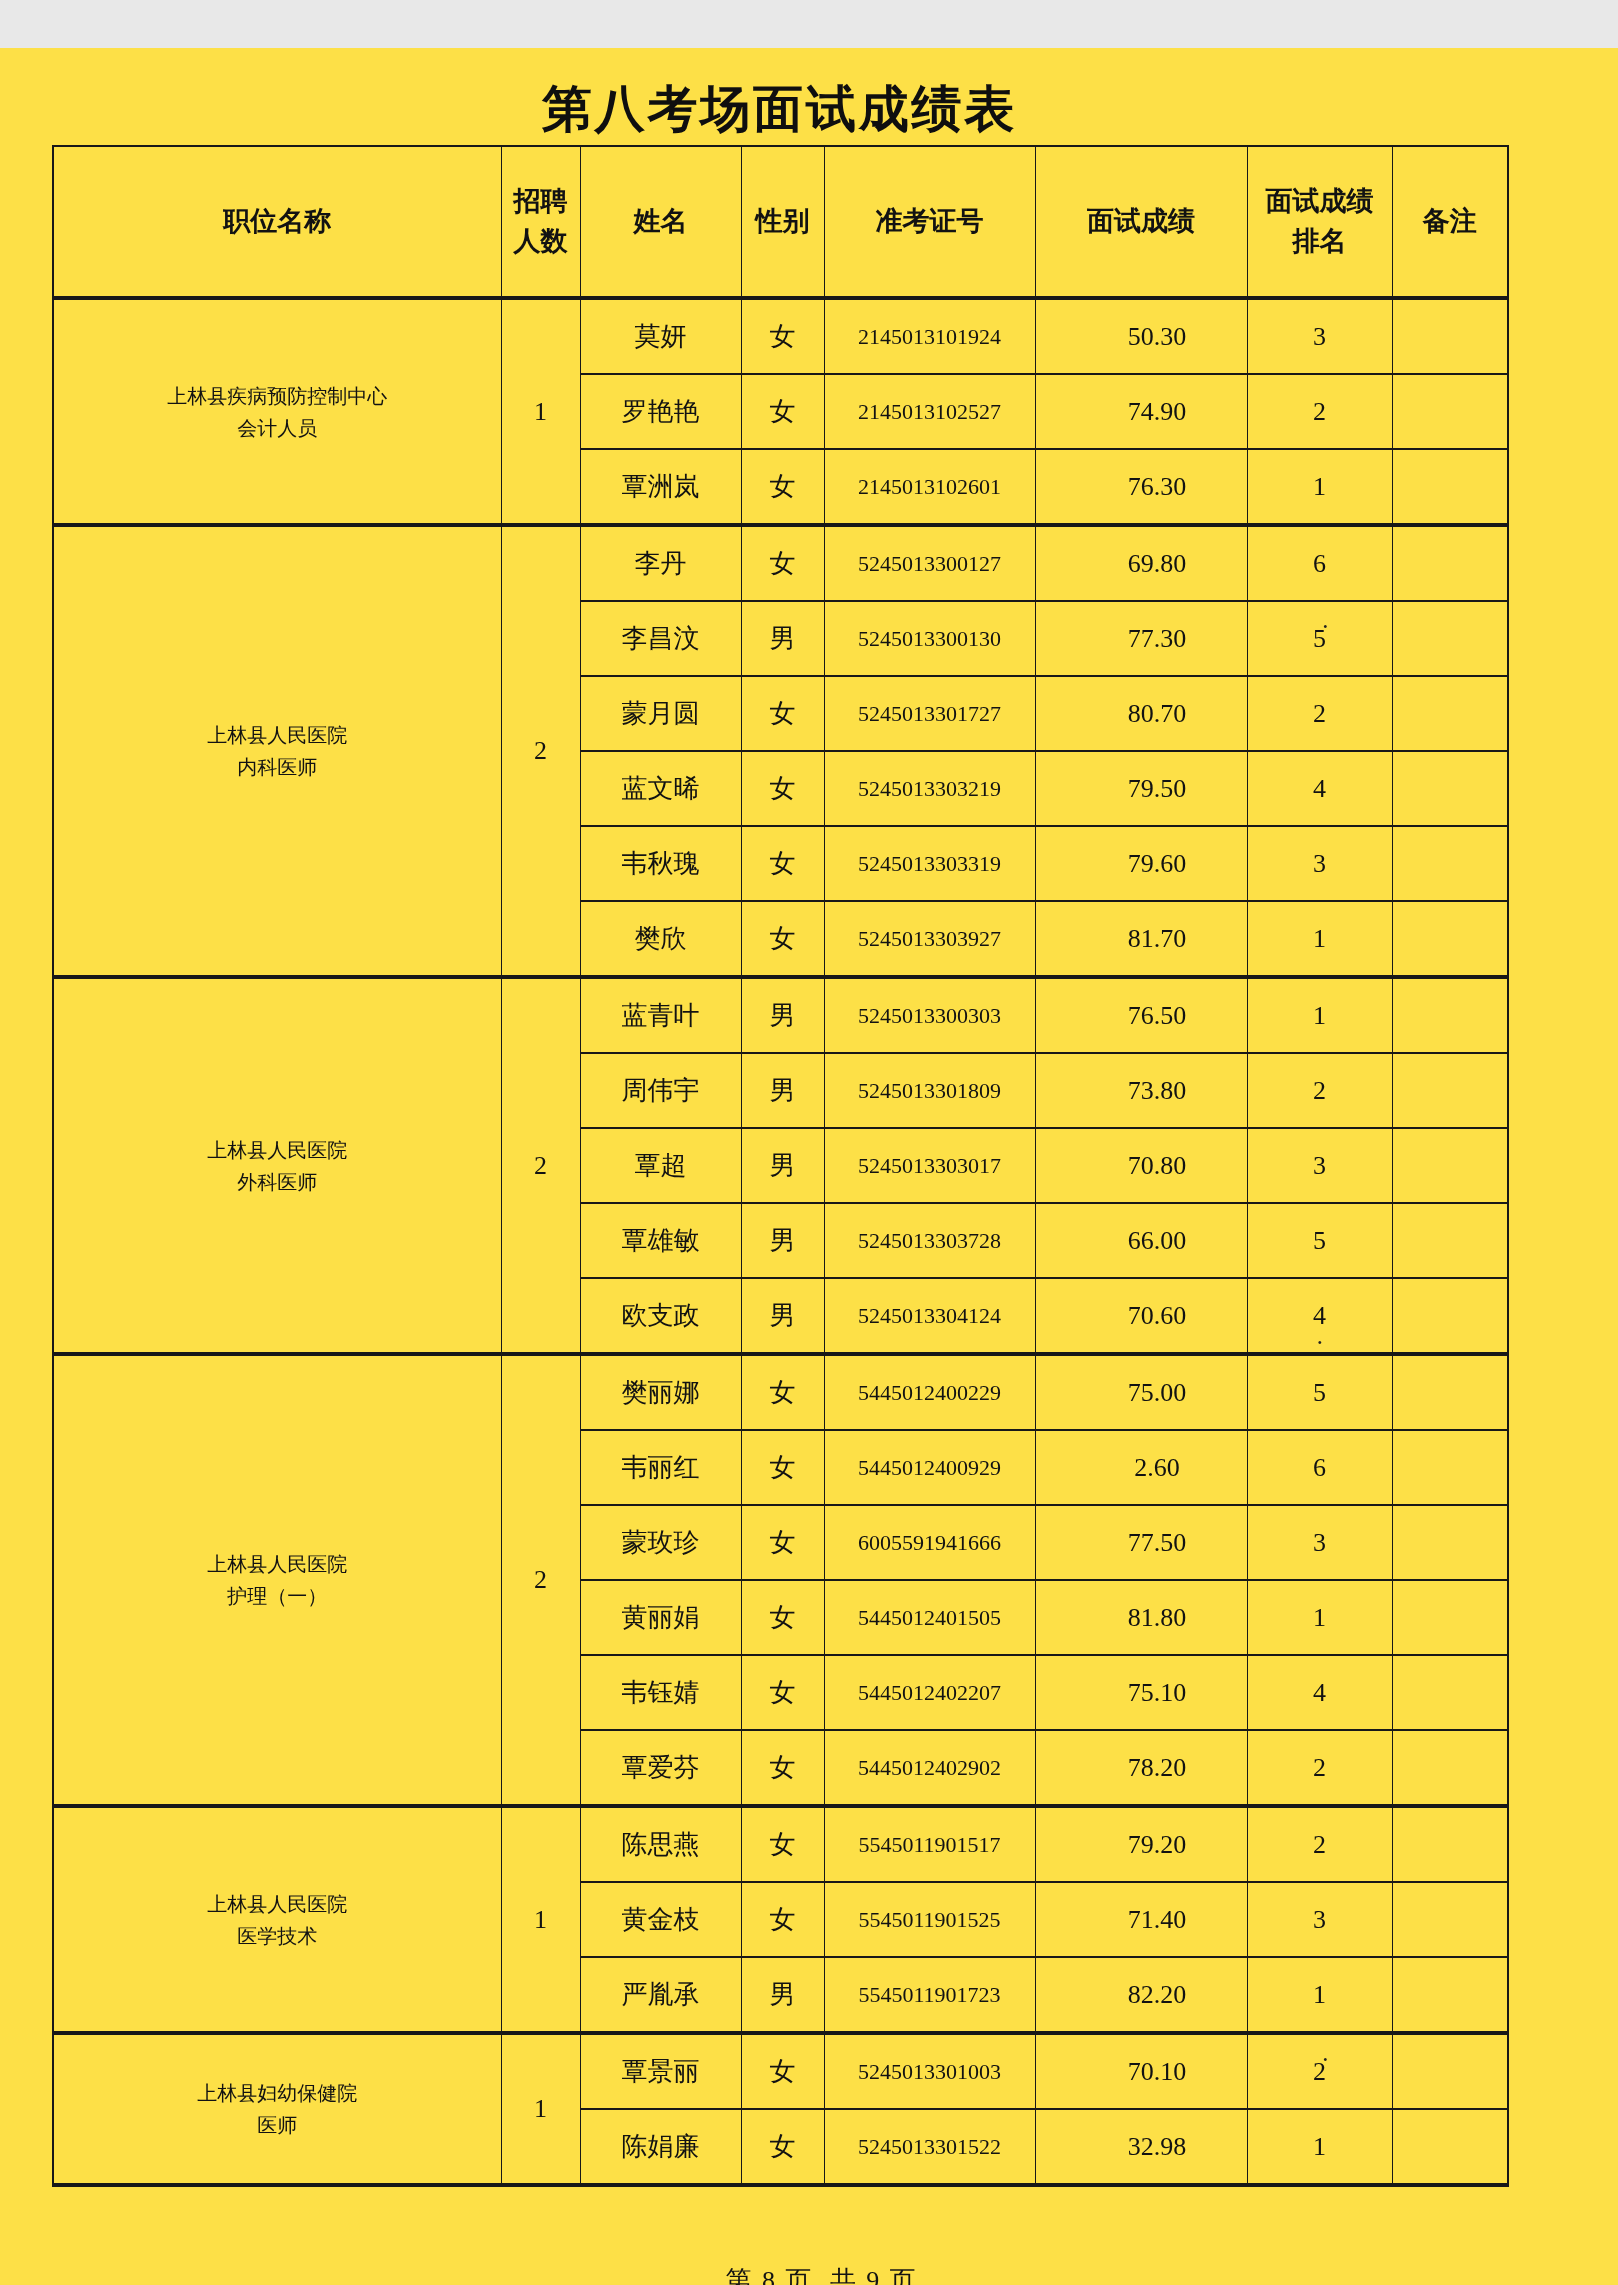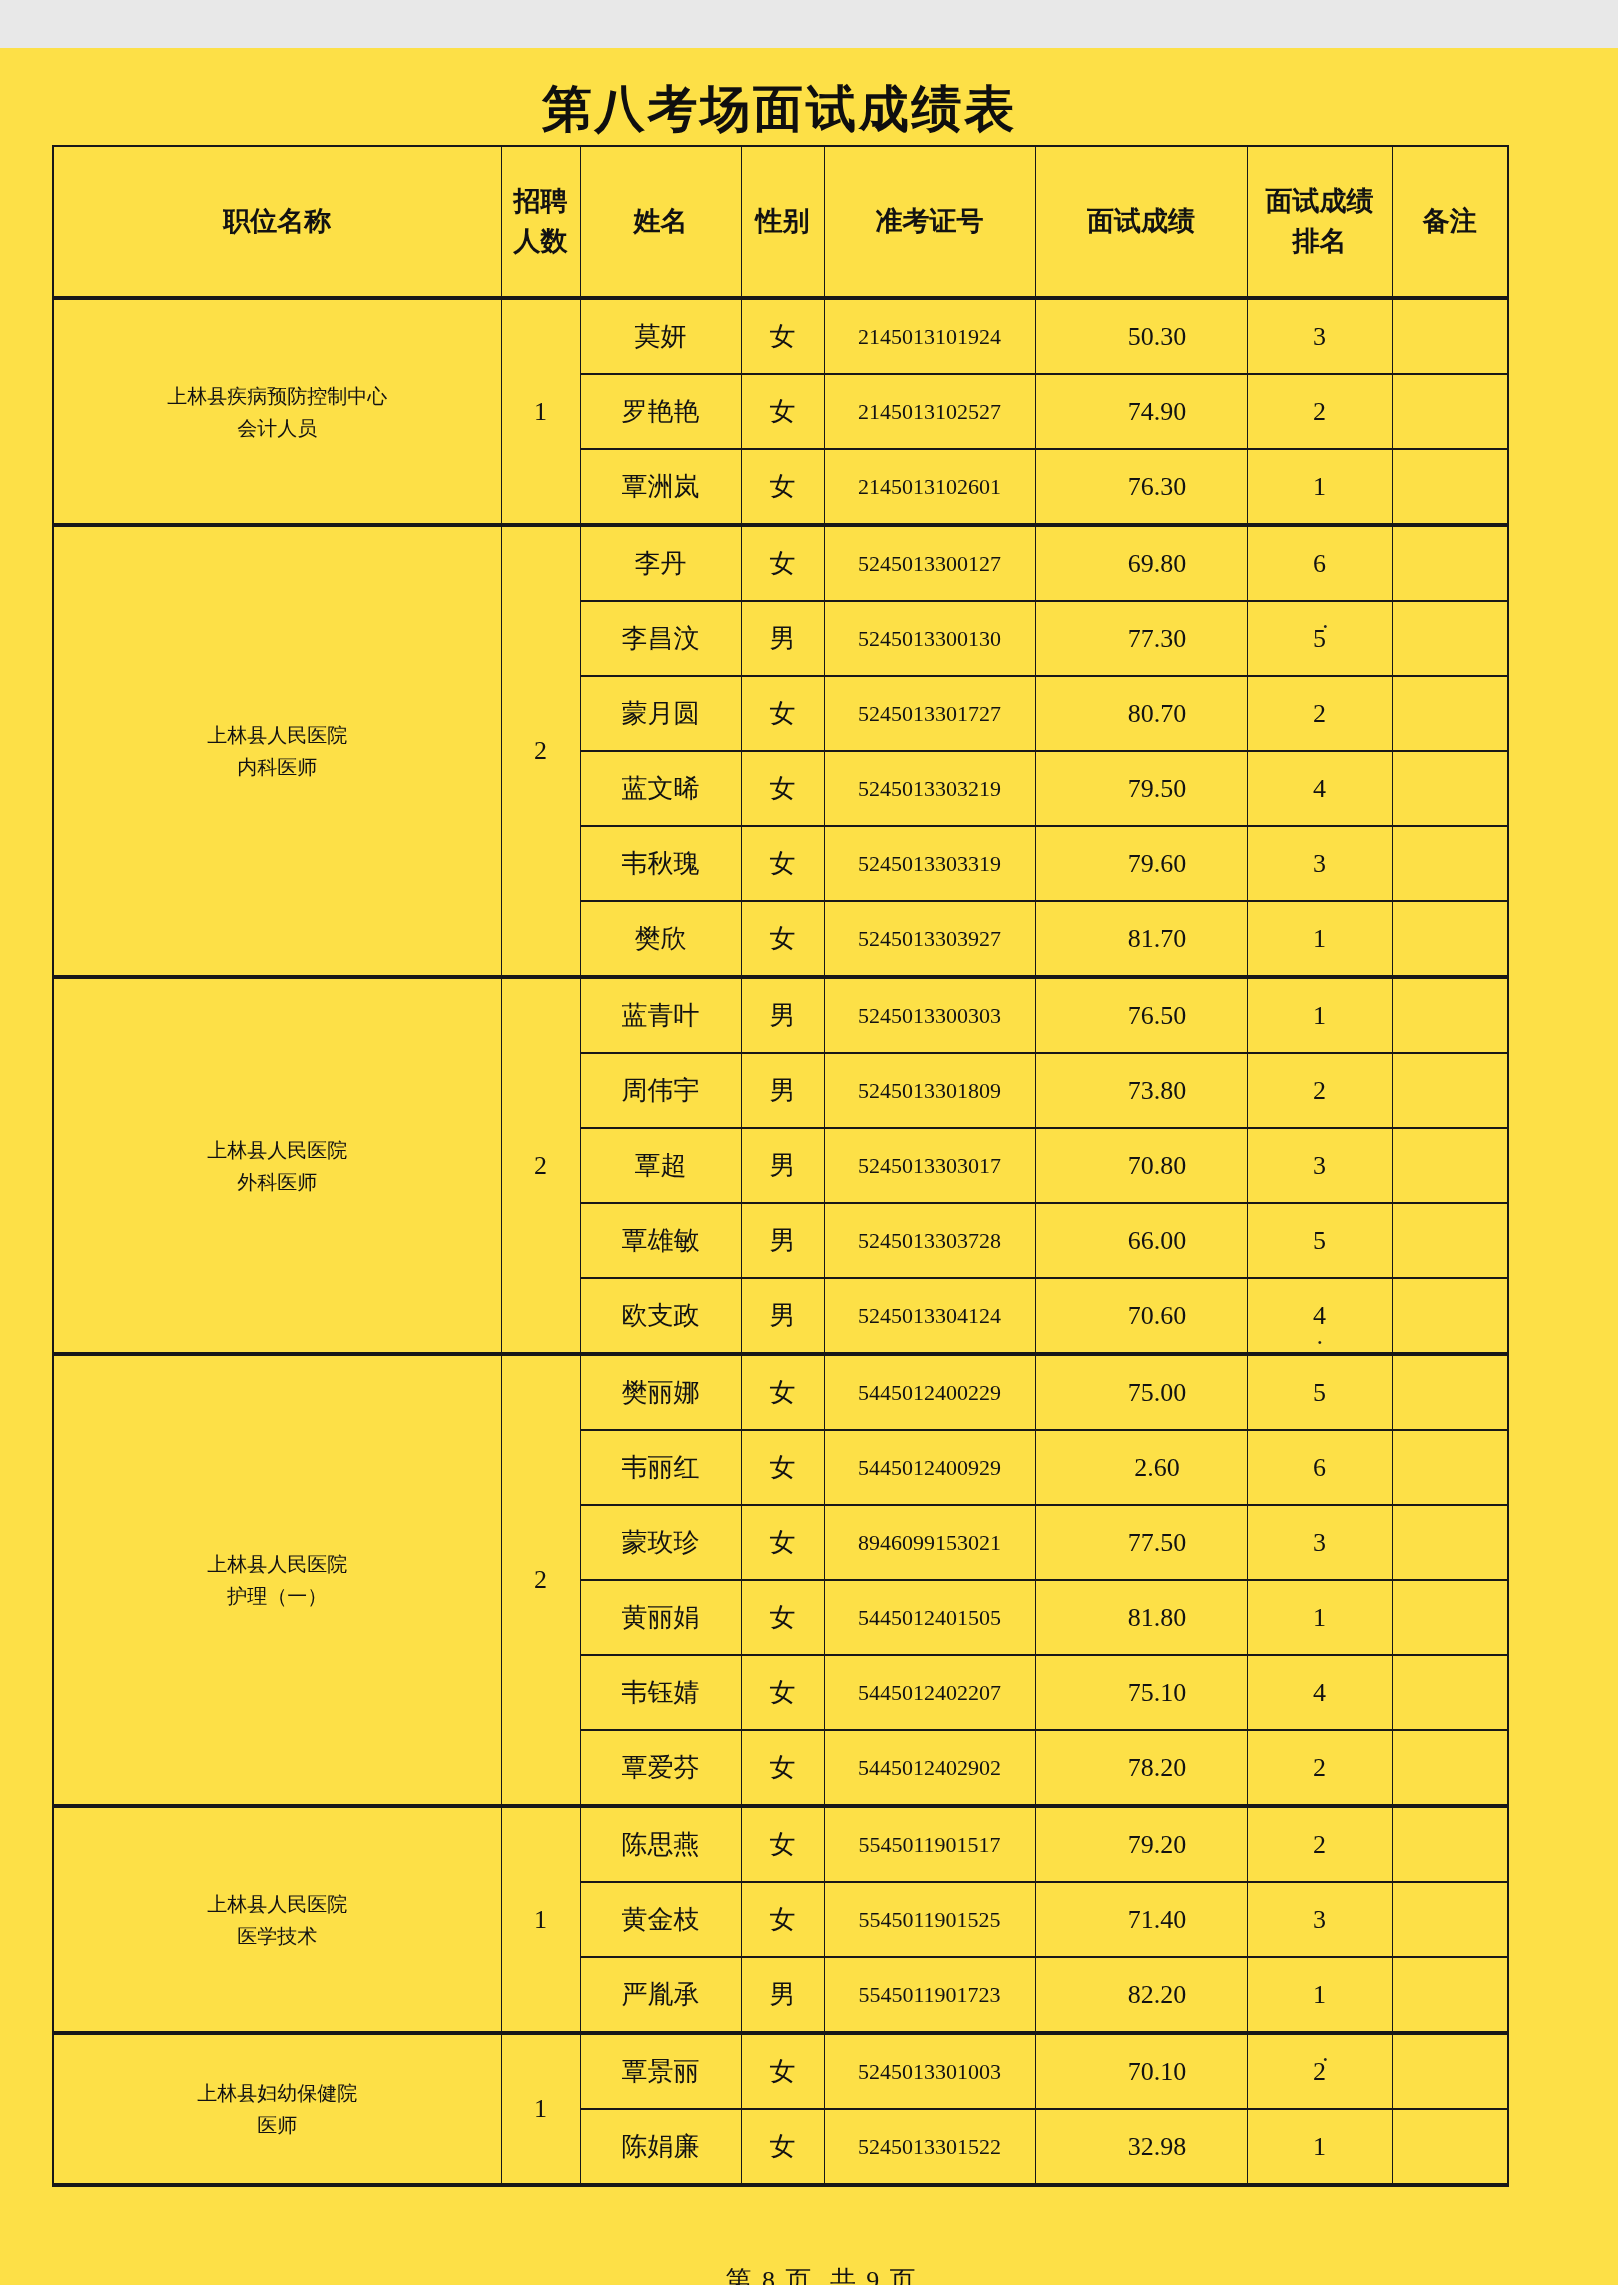--- a/index.html
+++ b/index.html
@@ -231,21 +231,21 @@
           <td class="name">韦丽红</td>
           <td class="gender">女</td>
           <td class="ticket">5445012400929</td>
           <td class="score">2.60</td>
           <td class="rank">6</td>
           <td class="remark"></td>
         </tr>
         <tr>
           <td class="name">蒙玫珍</td>
           <td class="gender">女</td>
-          <td class="ticket">8946099153021</td>
+          <td class="ticket">6005591941666</td>
           <td class="score">77.50</td>
           <td class="rank">3</td>
           <td class="remark"></td>
         </tr>
         <tr>
           <td class="name">黄丽娟</td>
           <td class="gender">女</td>
           <td class="ticket">5445012401505</td>
           <td class="score">81.80</td>
           <td class="rank">1</td>

